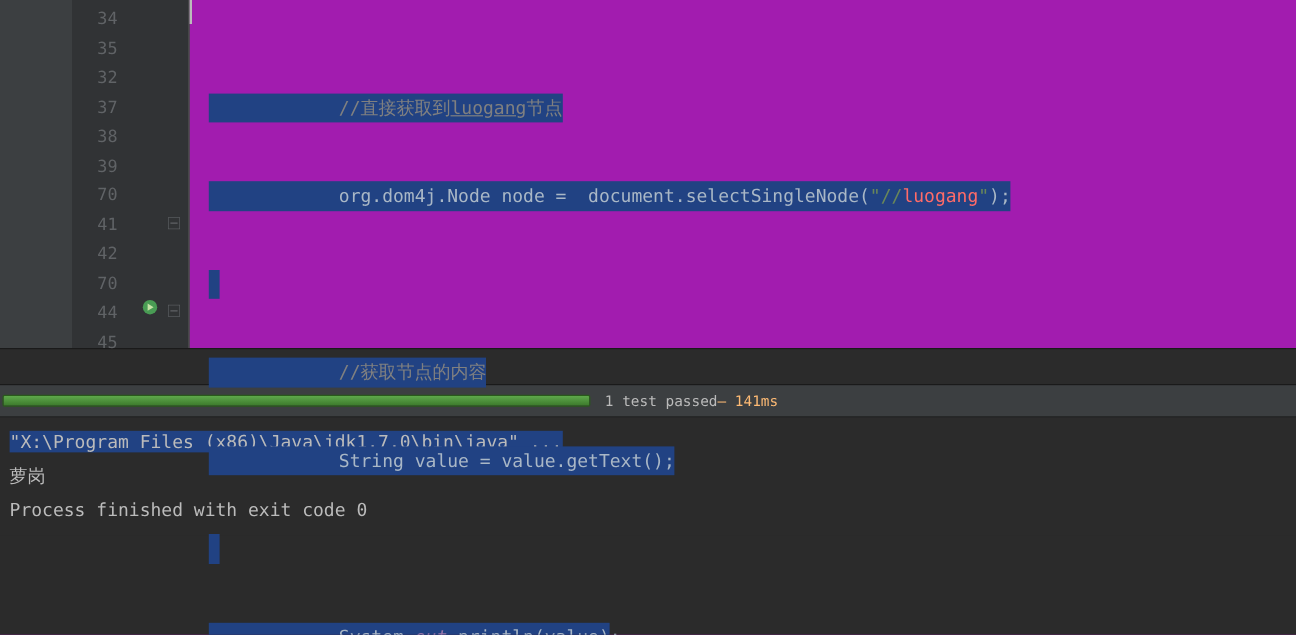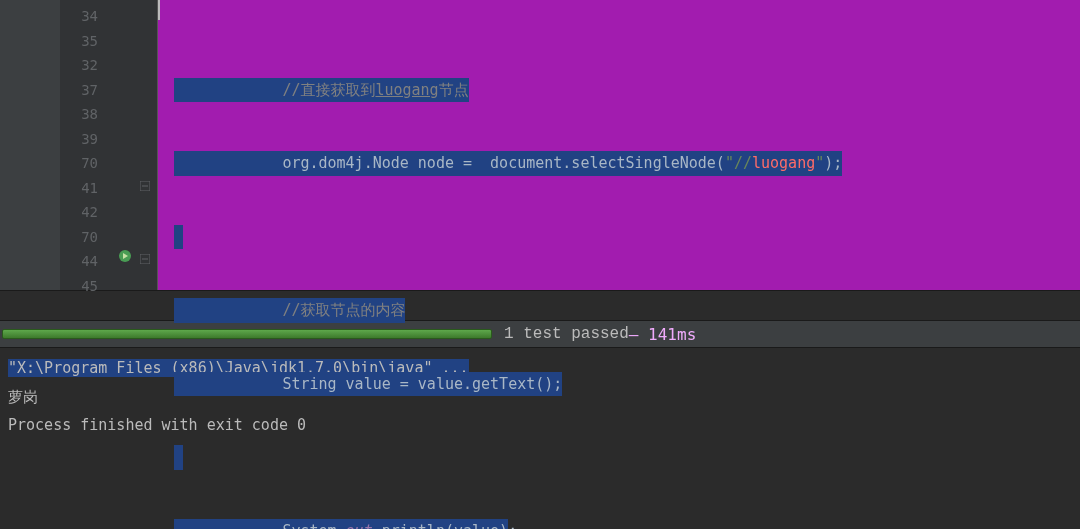--- a/index.html
+++ b/index.html
@@ -105,27 +105,26 @@
     .progress-bar {
       width: 490px;
       height: 10px;
       background: linear-gradient(to bottom, #5ea84b, #3d7a2c);
       border: 1px solid #2a5a1c;
       border-radius: 2px;
       margin-left: 2px;
     }
     .progress-text {
       color: #bbbbbb;
-      font-size: 16px;
+      font-size: 12px;
       margin-left: 12px;
-      font-family: Liberation Mono, monospace;
     }
     .progress-time {
-      color: #f0abfc;
-      font-size: 16px;
+      color: #fdba74;
+      font-size: 12px;
     }
     
     .console-area {
       background: #2b2b2b;
       padding: 6px 8px;
       color: #bbbbbb;
       font-family: 'SimSun', 'NSimSun', monospace;
       font-size: 15px;
       line-height: 1.9;
     }

